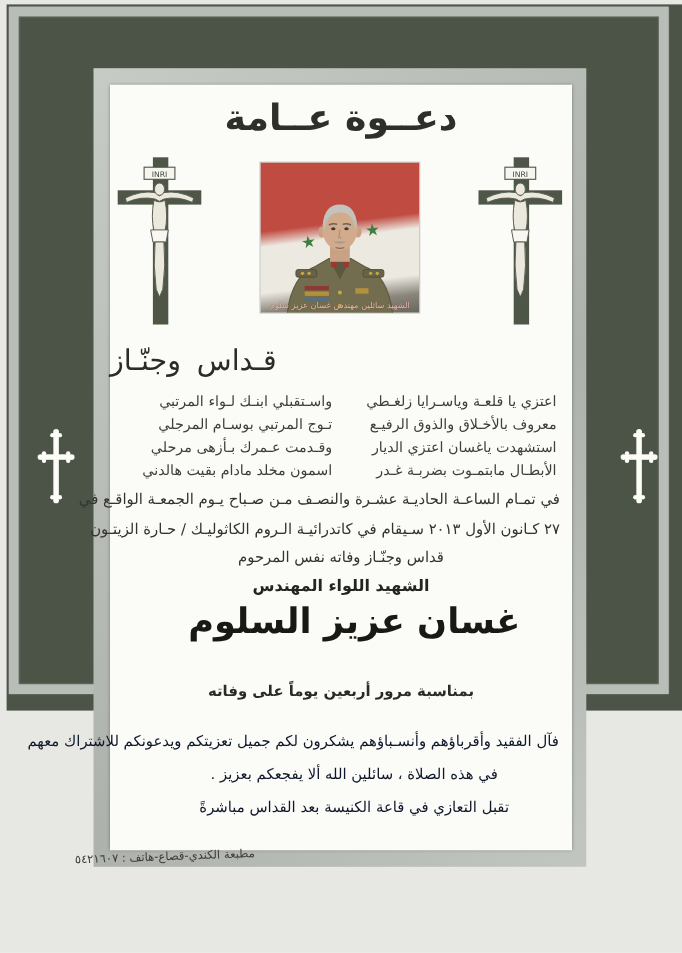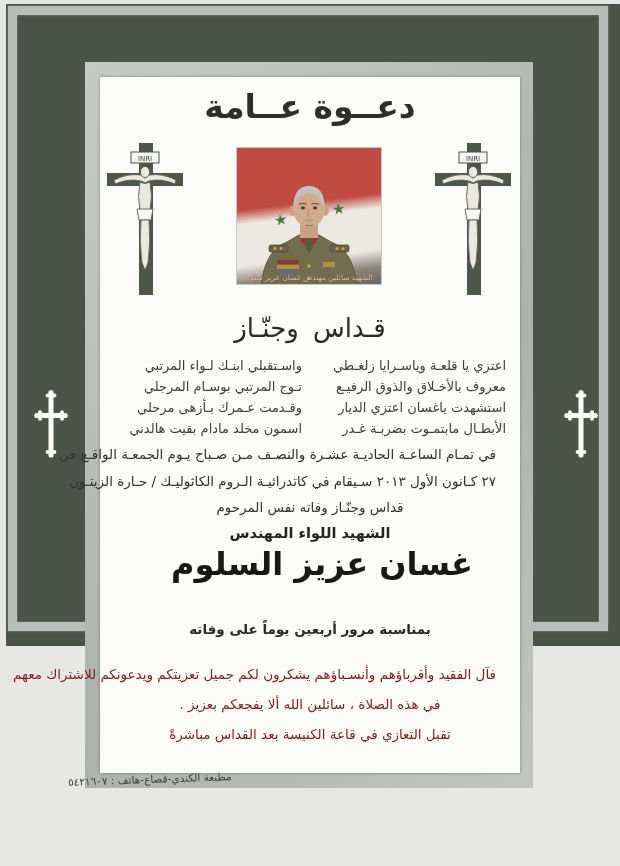--- a/index.html
+++ b/index.html
@@ -38,46 +38,46 @@
     transform:rotate(-7deg);
     background:linear-gradient(180deg,#c04b41 0%,#c04b41 42%,#ece9e1 50%,#ece9e1 74%,#8a867c 84%,#56534c 100%); }
   .star { position:absolute; color:#3f7d42; font-size:15px; line-height:1; }
   .star.s1 { left:26%; top:48%; transform:rotate(-10deg); }
   .star.s2 { left:66%; top:40%; transform:rotate(-6deg); }
   .man { position:absolute; left:50%; bottom:-2px; transform:translateX(-50%); }
   .photo-caption { position:absolute; left:0; bottom:2px; width:100%; text-align:center;
     font-size:7.5px; color:#e3b9a9; text-shadow:0 0 1px #6b4038; direction:rtl; }
 
   
-  .mass-heading { position:absolute; top:236px; left:0; width:100%; text-align:center;
+  .mass-heading { position:absolute; top:236px; left:0; width:100%; text-align:left;
     font-size:26px; color:#2b2b28; word-spacing:6px; }
 
   
   .poem { position:absolute; top:278px; left:0; width:100%; height:88px;
     font-size:13px; color:#3e3e3c; }
   .poem-col { position:absolute; top:0; line-height:21px; text-align:right; white-space:nowrap; }
   .poem-col.first  { right:14px; width:196px; }
   .poem-col.second { right:218px; width:196px; }
 
   
-  .announce { position:absolute; top:364px; left:0; width:100%; padding:0 24px;
+  .announce { position:absolute; top:364px; left:0; width:100%; padding:0 11px;
     font-size:13.5px; line-height:26.5px; color:#33332f; }
   .announce .a-line { text-align:right; white-space:nowrap; }
   .announce .a-line.centered { text-align:center; }
 
   .deceased-title { position:absolute; top:448px; left:0; width:100%; text-align:center;
     font-size:14.5px; font-weight:bold; color:#23231f; }
   .deceased-name { position:absolute; top:468px; left:12px; width:100%; text-align:center;
     font-size:32px; font-weight:bold; color:#181815; }
   .occasion { position:absolute; top:524px; left:0; width:100%; text-align:center;
     font-size:13.5px; font-weight:bold; color:#2a2a26;margin-top:20px; }
 
   
-  .condolence { position:absolute; top:582px; left:0; width:100%; padding:0 24px;
-    font-size:13.5px; line-height:30px; color:#7f1d1d; }
+  .condolence { position:absolute; top:582px; left:12px; width:100%; padding:0 24px;
+    font-size:13.5px; line-height:30px; color:#0f172a; }
   .condolence .c1 { text-align:right; white-space:nowrap; }
   .condolence .c2 { text-align:center; }
   .condolence .c3 { text-align:center; }
 
   
   .printer { position:absolute; left:62px; top:769px; font-size:10.5px; color:#3c3c38;
     transform:rotate(-2deg); direction:rtl; white-space:nowrap; }
 </style>
 </head>
 <body>

